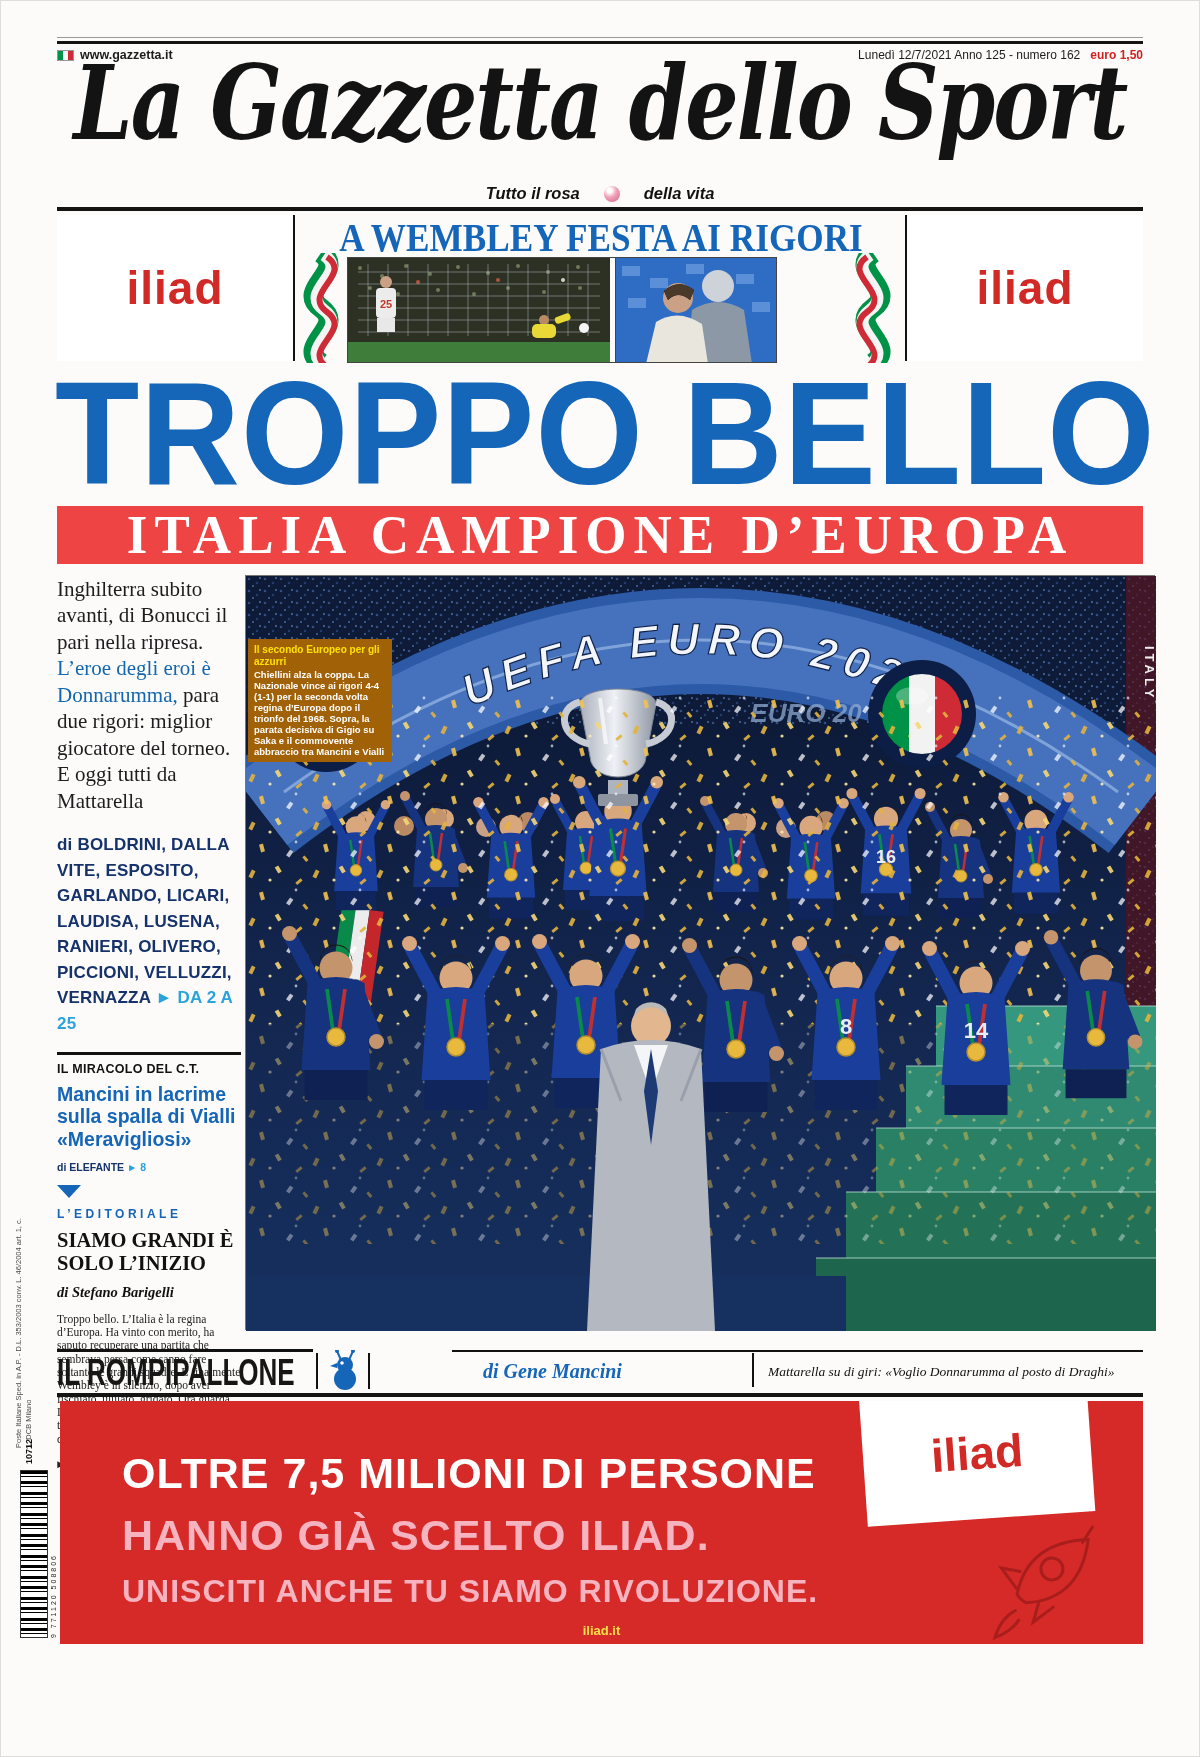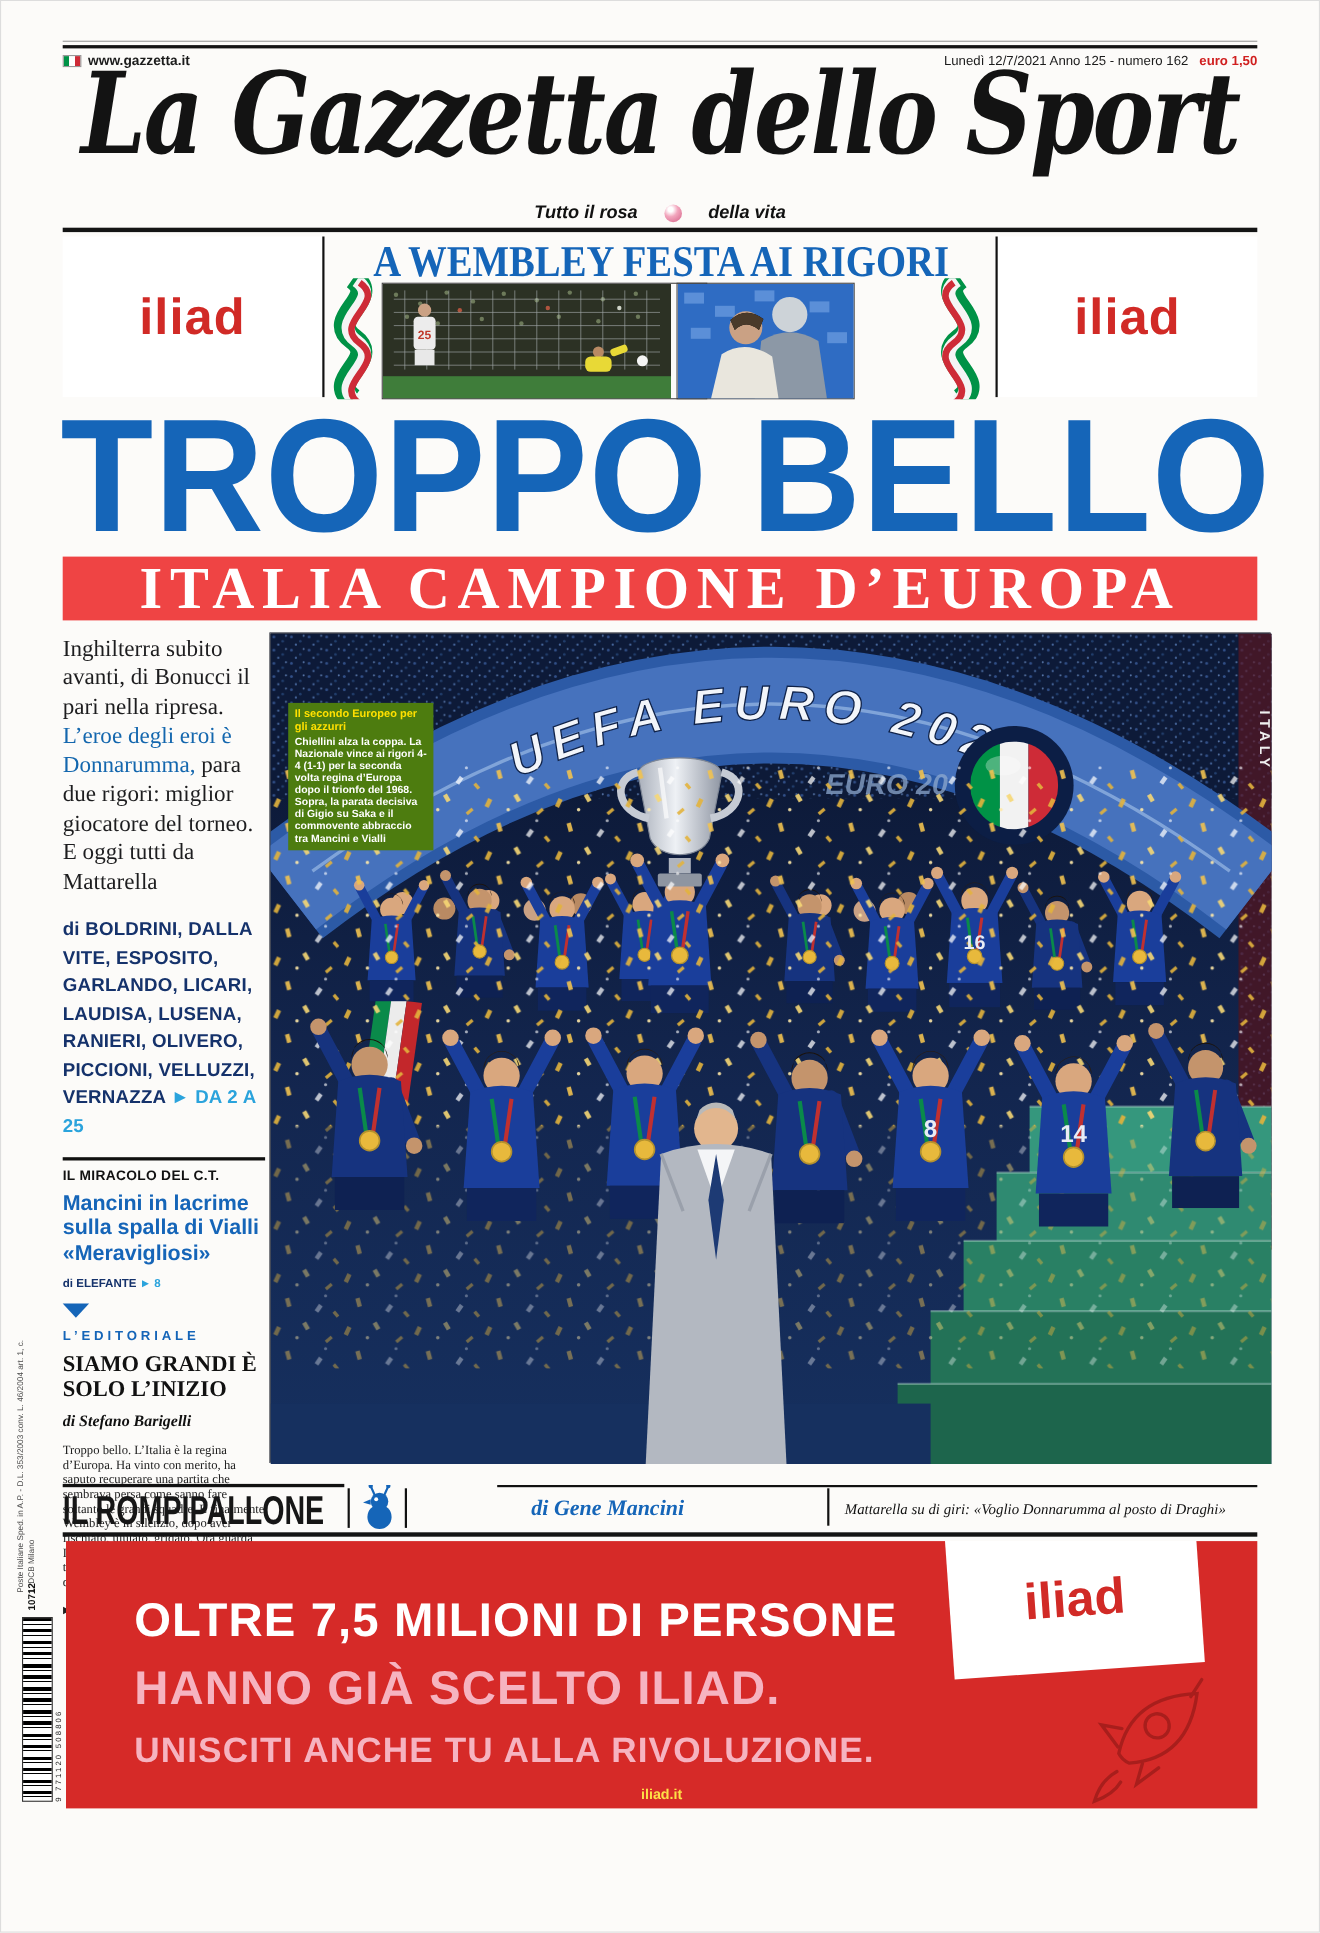--- a/index.html
+++ b/index.html
@@ -67,21 +67,21 @@
   .editoriale { margin-top:9px; font-size:12px; font-weight:bold; color:#1565b8; letter-spacing:3.5px; }
   .edit-title { margin-top:8px; font-family:"Liberation Serif", serif; font-weight:bold; font-size:20.5px; line-height:1.12; color:#111; }
   .edit-byline { margin-top:9px; font-family:"Liberation Serif", serif; font-weight:bold; font-style:italic; font-size:14.5px; color:#111; }
   .edit-body { margin-top:12px; font-family:"Liberation Serif", serif; font-size:11.5px; line-height:1.16; color:#212121; }
   .edit-cont { margin-top:12px; font-family:Liberation Mono, monospace; font-style:italic; font-size:11.5px; color:#212121; }
   .edit-cont .pages { color:#2aa3dc; font-weight:bold; font-style:normal; }
 
   
   .photo { position:absolute; top:575px; left:245px; width:910px; height:755px; background:#0a142e; border:1px solid #777; }
   .photo svg { position:absolute; inset:0; }
-  .caption { position:absolute; left:16px; top:63px; width:132px; background:#4d7c0f; padding:5px 6px; z-index:5; }
+  .caption { position:absolute; left:2px; top:63px; width:144px; background:#a16207; padding:5px 6px; z-index:5; }
   .caption .cap-t { color:#ffe000; font-weight:bold; font-size:10px; line-height:1.15; }
   .caption .cap-b { color:#fff; font-weight:bold; font-size:9.5px; line-height:1.16; margin-top:2px; }
 
   
   .strip-rule-label { position:absolute; top:1349px; left:57px; width:256px; height:3px; background:#111; }
   .strip-rule-right { position:absolute; top:1350px; left:452px; right:57px; height:2px; background:#111; }
   .strip-label { position:absolute; top:1352px; left:57px; font-weight:bold; font-size:31px; color:#161616;
     transform:scaleX(0.84) scaleY(1.18); transform-origin:left top; white-space:nowrap; letter-spacing:0; }
   .strip-bar { position:absolute; top:1353px; width:2px; height:36px; background:#111; }
   .strip-bird { position:absolute; top:1350px; left:328px; }
@@ -446,21 +446,21 @@
   <div class="strip-bar" style="left:752px; height:34px;"></div>
   <div class="strip-quote">Mattarella su di giri: «Voglio Donnarumma al posto di Draghi»</div>
   <div class="rule rule-bottom"></div>
 
   <div class="ad">
     <div class="ad-box">
       <span>iliad</span>
     </div>
     <div class="ad-l1">OLTRE 7,5 MILIONI DI PERSONE</div>
     <div class="ad-l2">HANNO GIÀ SCELTO ILIAD.</div>
-    <div class="ad-l3">UNISCITI ANCHE TU ALLA RIVOLUZIONE.</div>
+    <div class="ad-l3">UNISCITI ANCHE TU SIAMO RIVOLUZIONE.</div>
     <svg class="ad-rocket" width="140" height="130" viewBox="0 0 140 130">
       <g fill="none" stroke="#a81e1c" stroke-width="3" stroke-linecap="round" transform="rotate(-8 70 65)">
         <path d="M40,78 Q58,28 118,34 Q102,92 48,88 Q42,84 40,78 Z"></path>
         <circle cx="78" cy="58" r="11"></circle>
         <path d="M46,56 L28,50 L40,72"></path>
         <path d="M60,90 L52,108 L74,96"></path>
         <path d="M36,94 Q20,100 12,118 Q30,114 38,104"></path>
         <path d="M112,36 L124,22"></path>
       </g>
     </svg>

